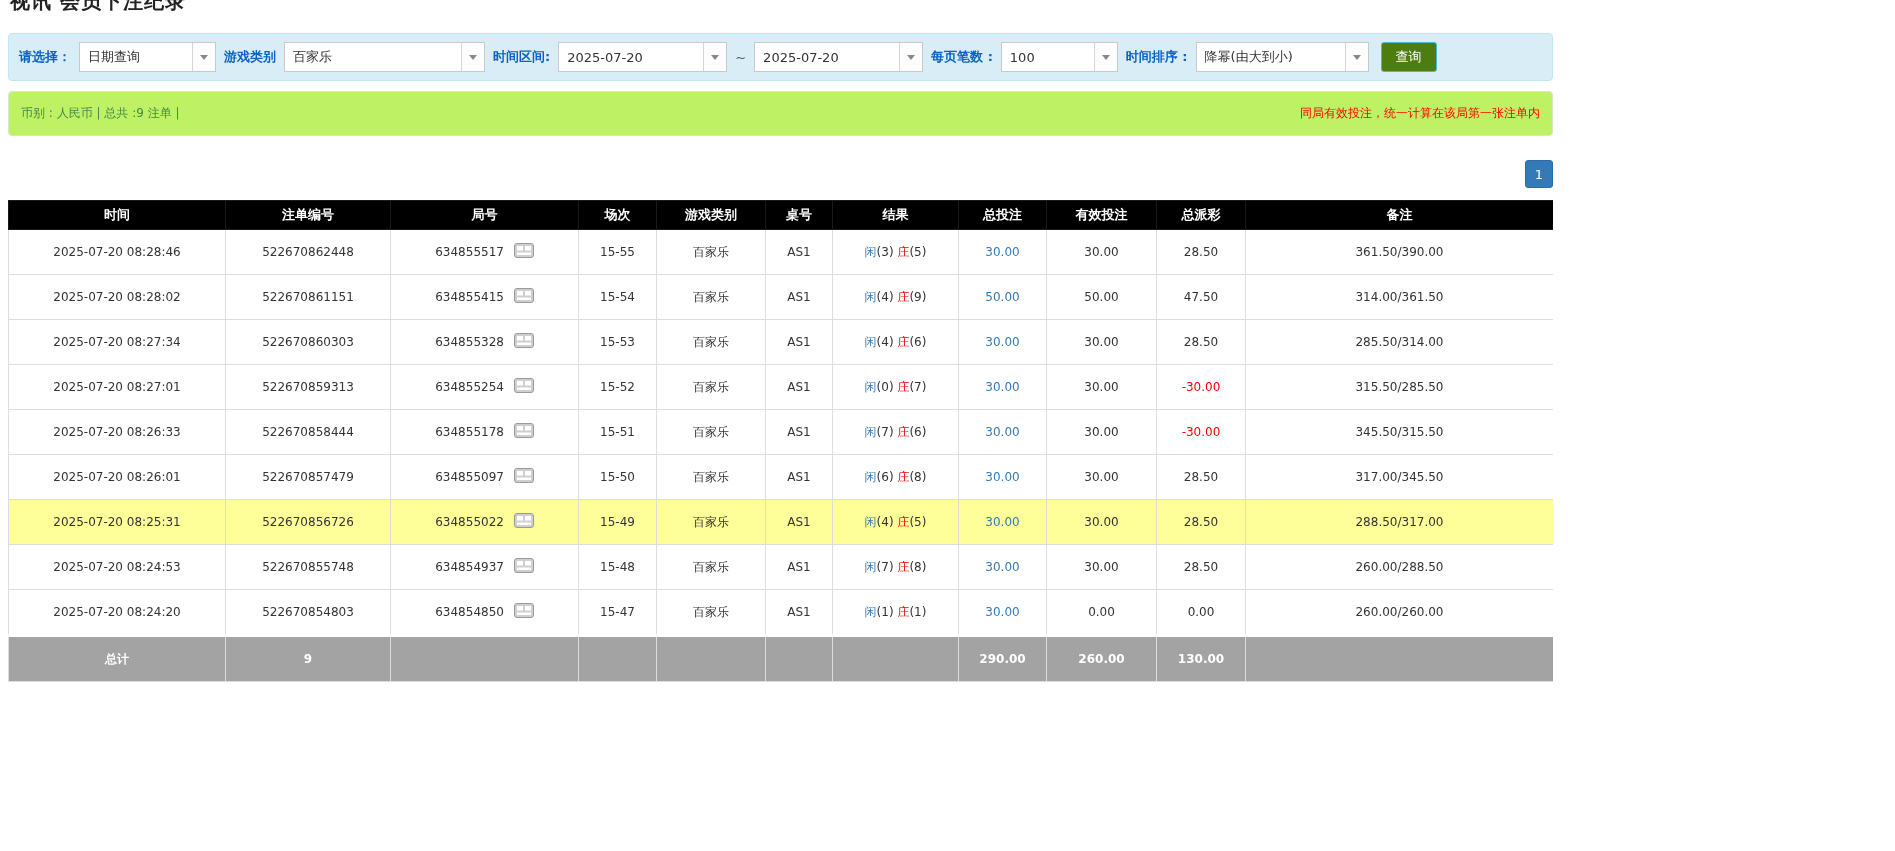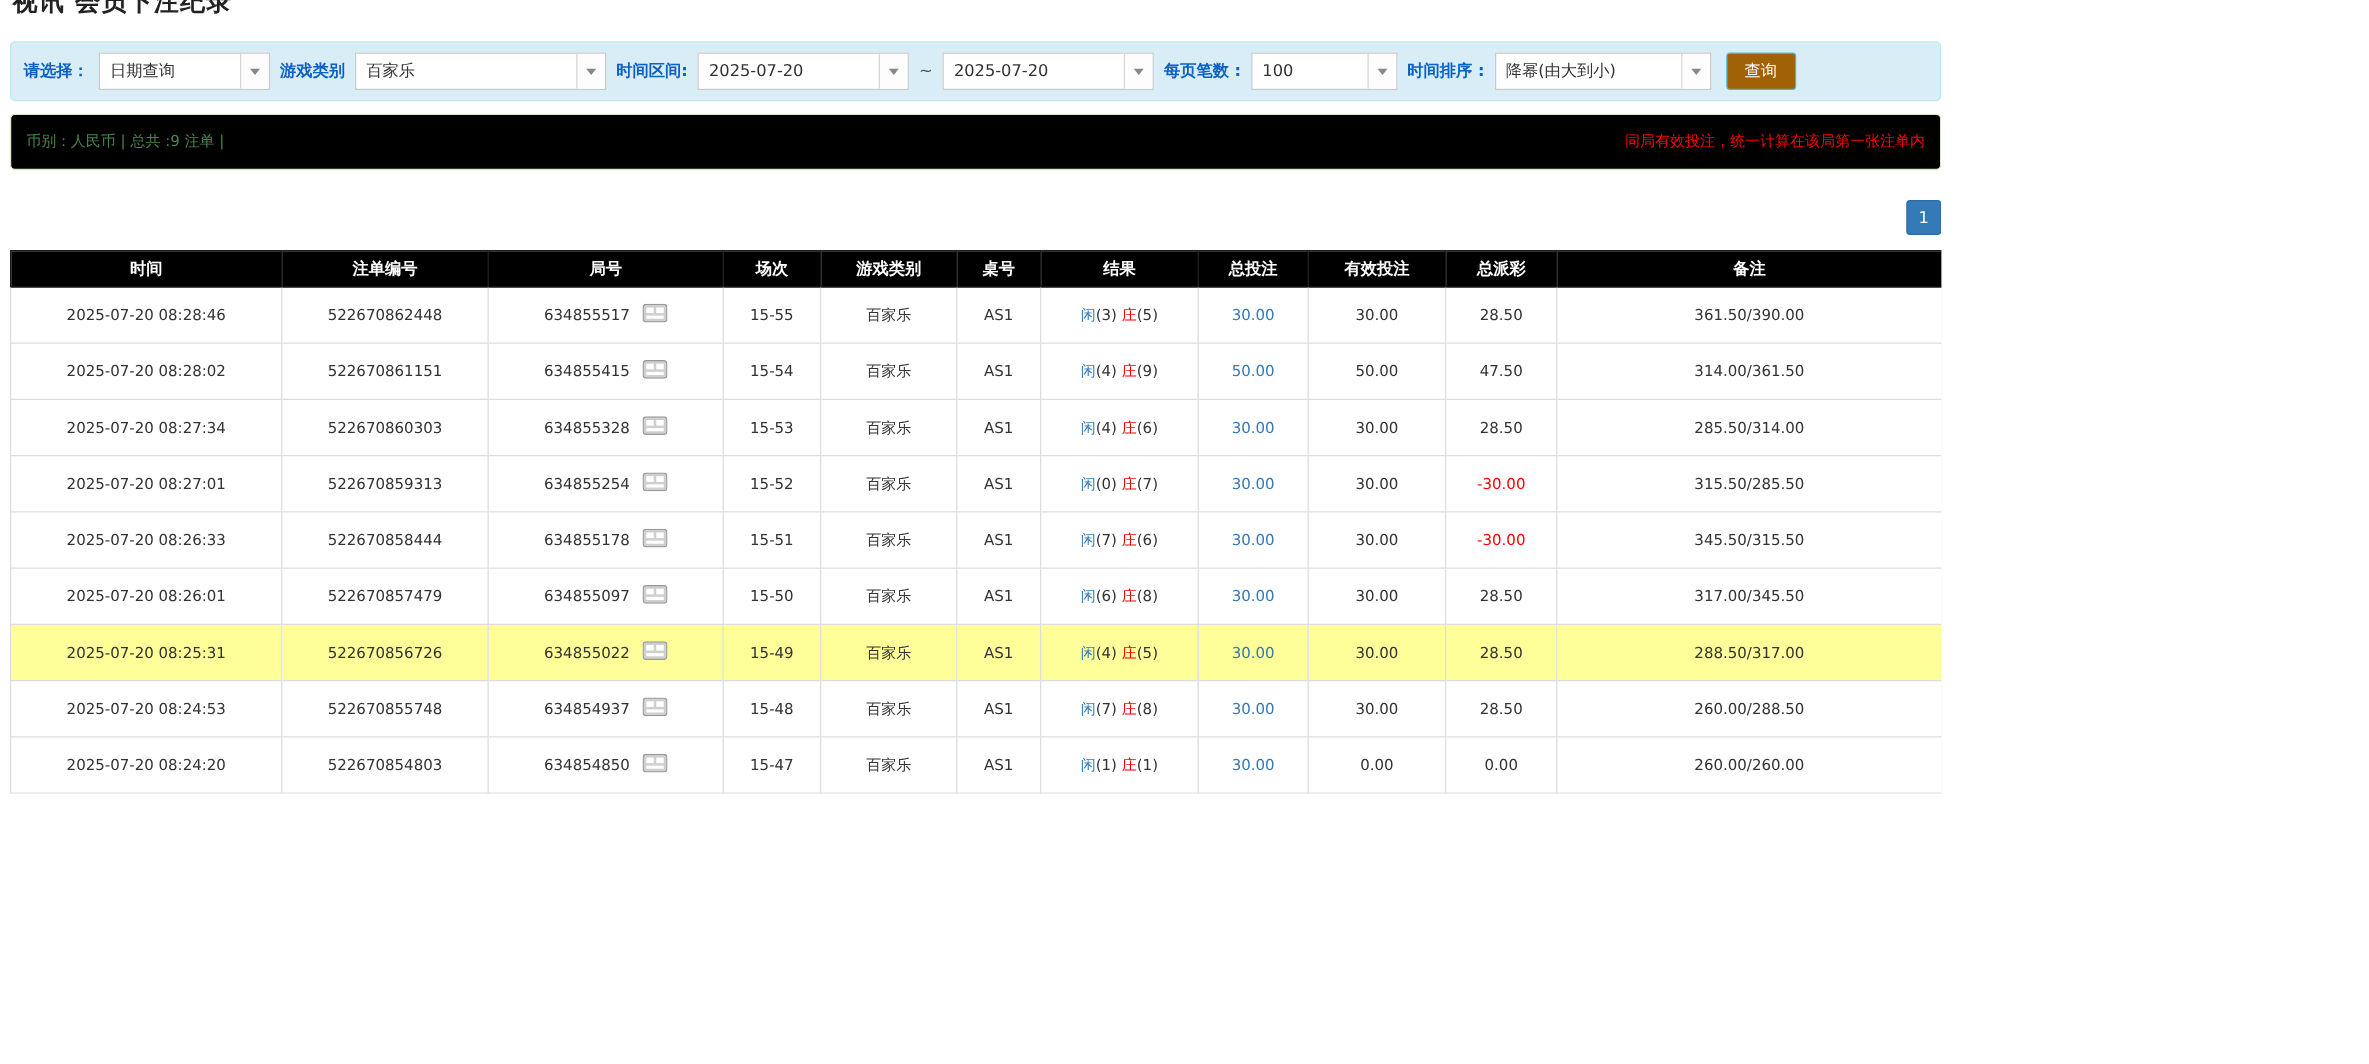--- a/index.html
+++ b/index.html
@@ -14,24 +14,24 @@
   .combo { display:flex; align-items:stretch; height:28px; background:#fff; border:1px solid #c9c9c9; border-radius:0; overflow:hidden; }
   .combo input { border:none; outline:none; padding:0 8px; font-size:13px; color:#333; background:transparent; font-family:inherit; }
   .combo .combo-arrow { width:22px; border-left:1px solid #d5d5d5; background:#fdfdfd; display:flex; align-items:center; justify-content:center; cursor:pointer; }
   .combo .combo-arrow::after { content:""; border-left:4px solid transparent; border-right:4px solid transparent; border-top:5px solid #888; }
   .w-query input { width:96px; }
   .w-game  input { width:160px; }
   .w-date  input { width:128px; }
   .w-size  input { width:76px; }
   .w-sort  input { width:132px; }
   .tilde { color:#555; font-size:13px; }
-  .btn-query { background:#a16207; color:#fff; border:1px solid #46b8da; border-radius:3px; height:30px; padding:0 14px; font-size:13px; cursor:pointer; margin-left:4px; font-family:inherit; }
+  .btn-query { background:#4d7c0f; color:#fff; border:1px solid #46b8da; border-radius:3px; height:30px; padding:0 14px; font-size:13px; cursor:pointer; margin-left:4px; font-family:inherit; }
 
   
-  .notice-bar { margin-top:10px; background:#000000; border:1px solid #d6e9c6; border-radius:4px; padding:13px 12px; display:flex; justify-content:space-between; align-items:center; }
+  .notice-bar { margin-top:10px; background:#bef264; border:1px solid #d6e9c6; border-radius:4px; padding:13px 12px; display:flex; justify-content:space-between; align-items:center; }
   .notice-left { color:#468847; font-size:12px; }
   .notice-right { color:#ff0000; font-size:12px; }
 
   
   .pager { display:flex; justify-content:flex-end; margin:24px 0 12px; }
   .page-btn { background:#337ab7; border:1px solid #2e6da4; color:#fff; min-width:26px; height:26px; display:flex; align-items:center; justify-content:center; border-radius:3px; font-size:13px; cursor:pointer; }
 
   
   table.records { width:100%; border-collapse:collapse; table-layout:fixed; font-size:12px; }
   table.records th { background:#000; color:#fff; font-weight:bold; font-size:13px; height:28px; border:1px solid #1a1a1a; padding:0 4px; }
@@ -408,16 +408,29 @@
             <a>30.00</a>
           </td>
           <td>0.00</td>
           <td>
             <span class="">0.00</span>
           </td>
           <td>260.00/260.00</td>
         </tr>
       </tbody>
     <tfoot>
+      <tr class="total-row">
+        <td>总计</td>
+        <td>9</td>
+        <td></td>
+        <td></td>
+        <td></td>
+        <td></td>
+        <td></td>
+        <td>290.00</td>
+        <td>260.00</td>
+        <td>130.00</td>
+        <td></td>
+      </tr>
     </tfoot>
   </table>
 
 </div>
 
 </body></html>

